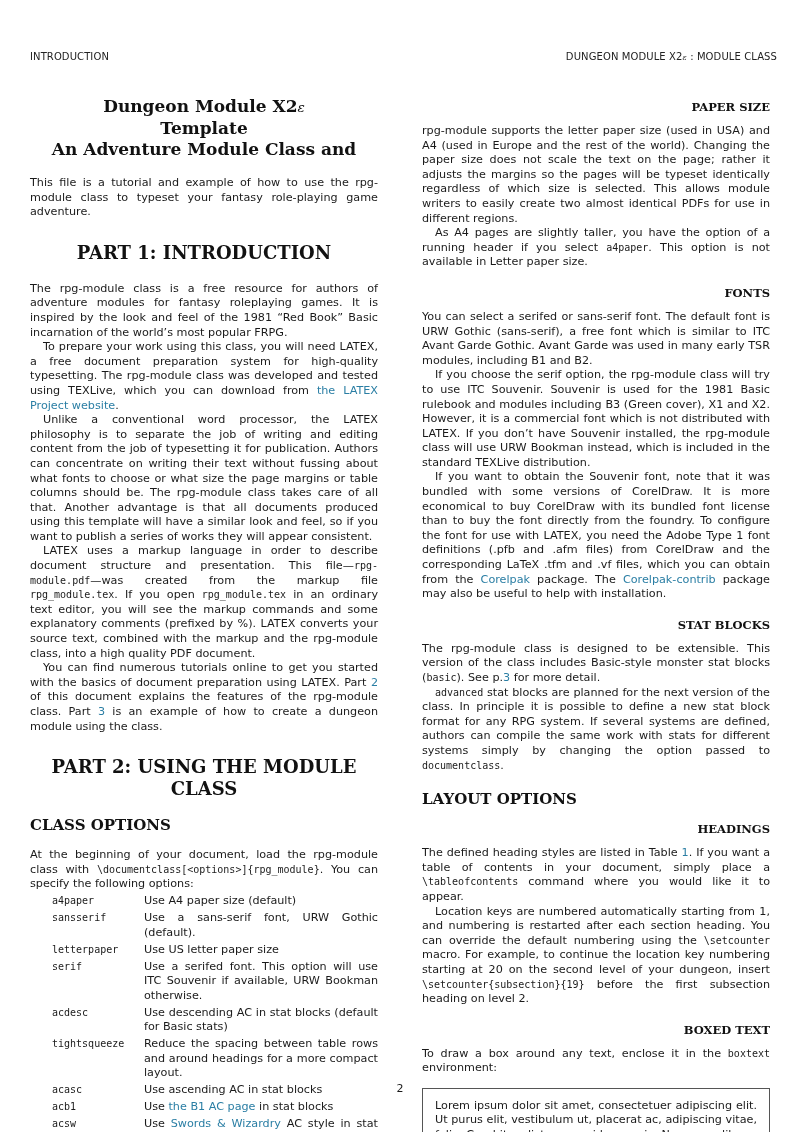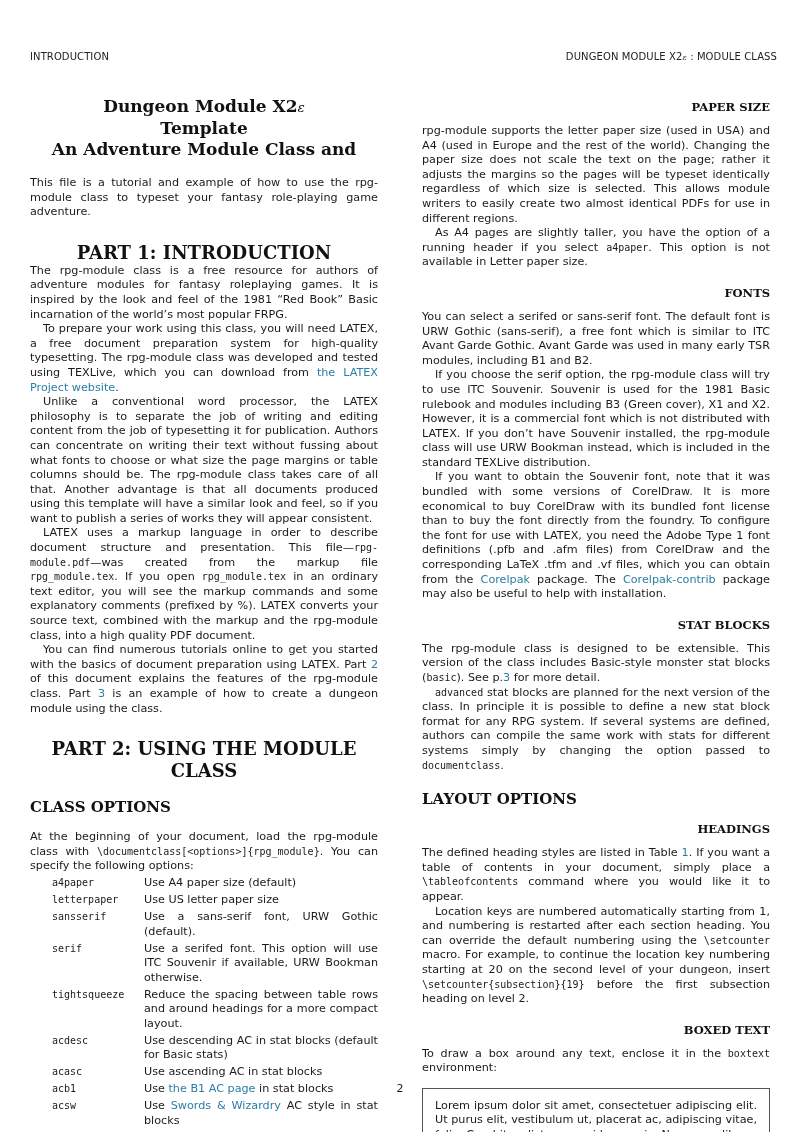--- a/index.html
+++ b/index.html
@@ -20,21 +20,21 @@
   .col-left { left: 30px; }
   .col-right { left: 422px; }
   .doc-title {
     font-family: "DejaVu Serif", serif; font-weight: bold; text-align: center;
     font-size: 17px; line-height: 21px; margin-top: 4px; color: #111;
   }
   .eps { font-family: "DejaVu Serif", serif; font-style: italic; font-weight: normal; font-size: 0.8em; }
   .abstract { margin-top: 16px; text-align: justify; hyphens: auto; }
   .part-heading {
     font-family: "DejaVu Serif", serif; font-weight: bold; font-size: 18px; line-height: 22px;
-    text-align: center; color: #111; margin-top: 22px; 
+    text-align: center; color: #111; margin-top: 22px; margin-bottom: 18px;
   }
   .part-heading.p2 { margin-top: 22px; margin-bottom: 16px; }
   .sec-heading {
     font-family: "DejaVu Serif", serif; font-weight: bold; font-size: 15px; line-height: 18px; color: #111;
     margin-bottom: 14px;
   }
   .sub-heading {
     font-family: "DejaVu Serif", serif; font-weight: bold; font-size: 11.5px; line-height: 14px; color: #111;
     margin-bottom: 10px;
     text-align: right;
@@ -81,38 +81,38 @@
 
   <div class="sec-heading">CLASS OPTIONS</div>
   <p><span>At the beginning of your document, load the rpg-module class with </span><span class="mono">\documentclass[&lt;options&gt;]{rpg_module}</span><span>. You can specify the following options:</span></p>
 
   <div class="opt-table">
     <div class="opt-row">
         <span class="opt-key">a4paper</span>
         <span class="opt-desc">Use A4 paper size (default)</span>
       </div>
     <div class="opt-row">
+        <span class="opt-key">sansserif</span>
+        <span class="opt-desc">Use a sans-serif font, URW Gothic (default).</span>
+      </div>
+    <div class="opt-row">
         <span class="opt-key">letterpaper</span>
         <span class="opt-desc">Use US letter paper size</span>
-      </div>
-    <div class="opt-row">
-        <span class="opt-key">sansserif</span>
-        <span class="opt-desc">Use a sans-serif font, URW Gothic (default).</span>
       </div>
     <div class="opt-row">
         <span class="opt-key">serif</span>
         <span class="opt-desc">Use a serifed font. This option will use ITC Souvenir if available, URW Bookman otherwise.</span>
       </div>
     <div class="opt-row">
+        <span class="opt-key">acdesc</span>
+        <span class="opt-desc">Use descending AC in stat blocks (default for Basic stats)</span>
+      </div>
+    <div class="opt-row">
         <span class="opt-key">tightsqueeze</span>
         <span class="opt-desc">Reduce the spacing between table rows and around headings for a more compact layout.</span>
-      </div>
-    <div class="opt-row">
-        <span class="opt-key">acdesc</span>
-        <span class="opt-desc">Use descending AC in stat blocks (default for Basic stats)</span>
       </div>
     <div class="opt-row">
         <span class="opt-key">acasc</span>
         <span class="opt-desc">Use ascending AC in stat blocks</span>
       </div>
     <div class="opt-row">
         <span class="opt-key">acb1</span>
         <span class="opt-desc"><span>Use </span><span class="link">the B1 AC page</span><span> in stat blocks</span></span>
       </div>
     <div class="opt-row">

